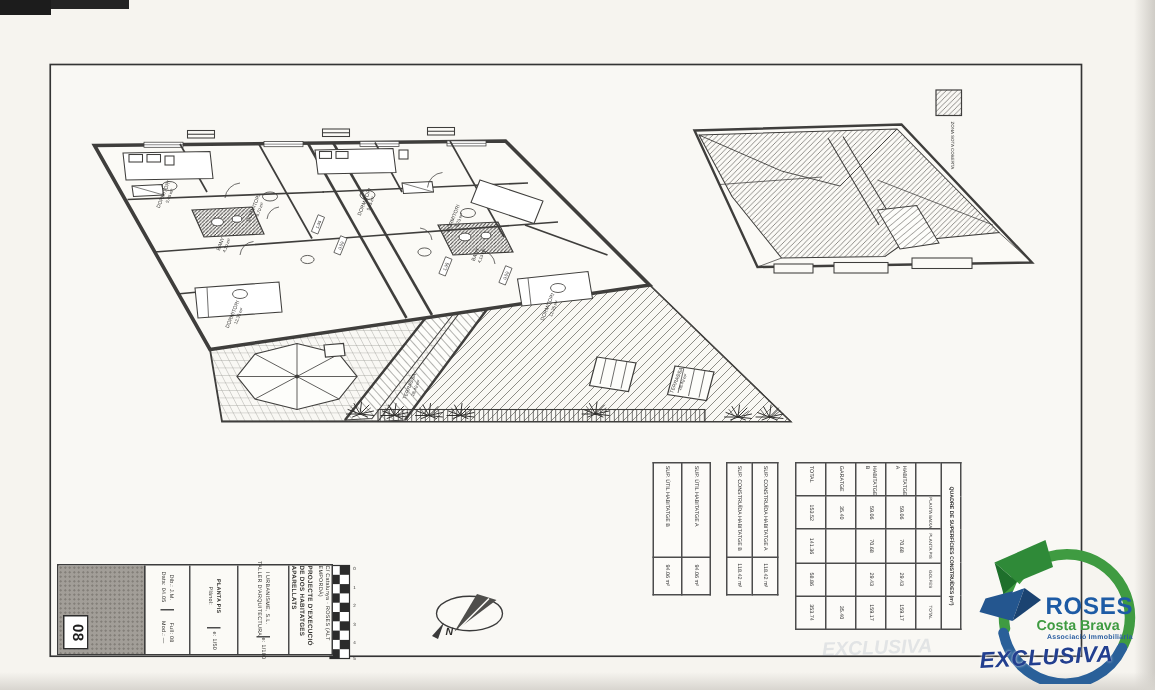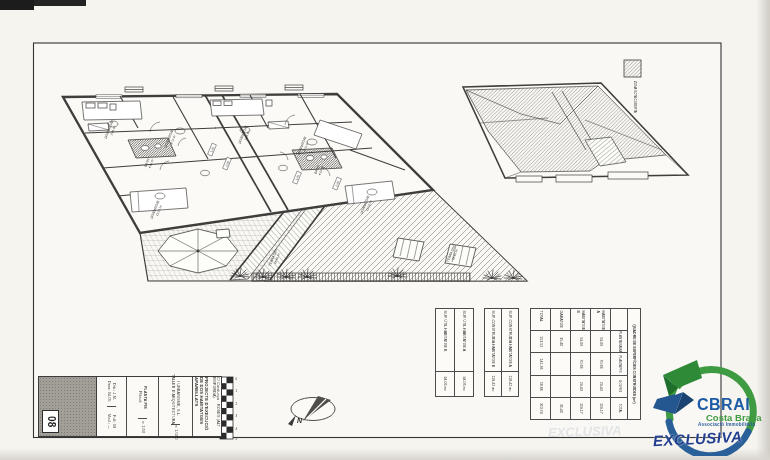--- a/index.html
+++ b/index.html
@@ -23,21 +23,21 @@
   .vtxt{writing-mode:vertical-rl;text-orientation:mixed;font-size:3.6px;line-height:1.25;color:#33322f;letter-spacing:0.2px;}
   .tb-gray{width:57px;position:relative;background-color:#a29e98;background-image:radial-gradient(#807c76 0.6px,transparent 0.7px);background-size:3px 3px;border-right:0.8px solid #3c3c3c;}
   .sheetbox{position:absolute;left:3px;bottom:3px;width:15px;height:21px;background:#fff;border:1px solid #2c2c2c;display:flex;align-items:center;justify-content:center;}
   .sheetbox .vtxt{font-size:10px;font-weight:bold;color:#1d1d1d;}
   .tb-sub{display:flex;flex-direction:column;}
   .tb-sub > div{flex:1;border-bottom:0.8px solid #4c4c4c;display:flex;align-items:center;justify-content:center;gap:1px;}
   .tb-sub > div:last-child{border-bottom:none;}
   
   .logo{position:absolute;left:645px;top:352px;width:125px;height:104px;}
   .logo .brand{position:absolute;left:52px;top:44px;font-size:16px;font-weight:bold;color:#1d5ba5;letter-spacing:0.5px;}
-  .logo .sub{position:absolute;left:61px;top:60px;font-size:9.5px;font-weight:bold;color:#3f9b41;}
+  .logo .sub{position:absolute;left:46px;top:60px;font-size:9.5px;font-weight:bold;color:#3f9b41;}
   .logo .sub2{position:absolute;left:53px;top:70px;font-size:4.6px;font-weight:bold;color:#2a5da0;letter-spacing:0.2px;}
   .logo .banner{position:absolute;left:8px;top:78px;font-size:15px;font-weight:bold;font-style:italic;color:#223f8f;transform:rotate(-3deg);text-shadow:0 0 2px rgba(255,255,255,0.9);letter-spacing:0.5px;}
   .wm{position:absolute;left:548px;top:424px;font-size:13px;font-style:italic;font-weight:bold;color:rgba(95,115,150,0.15);transform:rotate(-2deg);}
 </style>
 </head>
 <body>
 
 <div id="sheet">
 
   <div class="scan-top-a"></div>
@@ -431,19 +431,19 @@
       <path d="M 103,80 A 42,42 0 0 1 24,70" stroke="#2a6099" stroke-width="7" fill="none" stroke-linecap="round"></path>
 
       <g>
         <polygon points="18,23 52,8 57,26 33,36" fill="#2f8a38"></polygon>
         <polygon points="18,23 33,36 24,44" fill="#1e6f2b"></polygon>
         <polygon points="12,47 38,40 30,62 8,56" fill="#24568f"></polygon>
         <polygon points="30,62 38,40 49,48" fill="#1b4371"></polygon>
         <polygon points="33,36 38,40 30,43" fill="#ffffff"></polygon>
       </g>
     </svg>
-    <span class="brand">CBRAI</span>
+    <span class="brand">ROSES</span>
     <span class="sub">Costa Brava</span>
     <span class="sub2">Associació Immobiliària</span>
     <span class="banner">EXCLUSIVA</span>
   </div>
 
 </div>
 
 </body></html>

